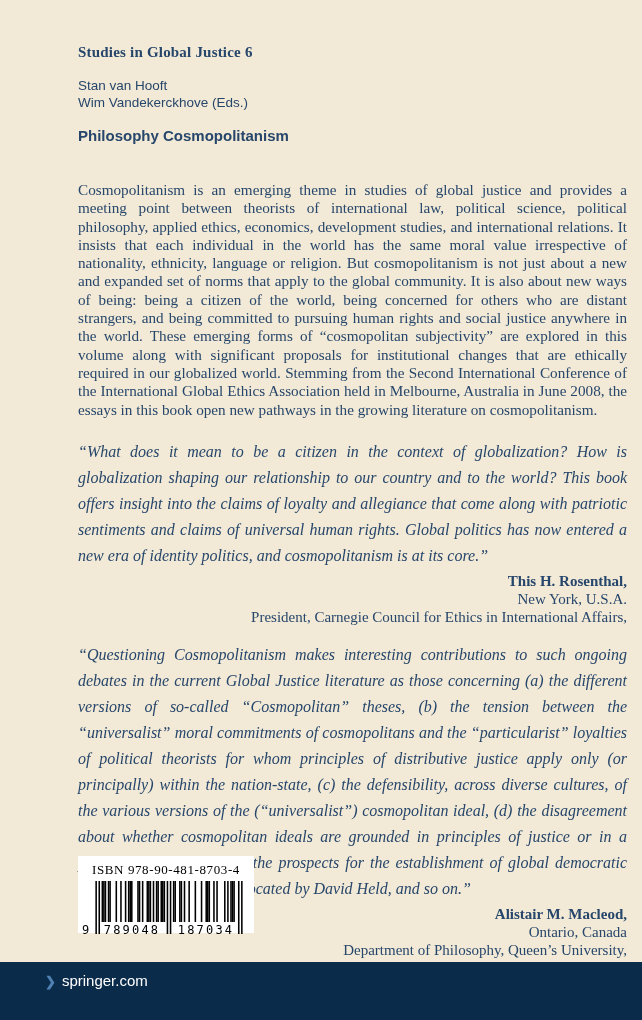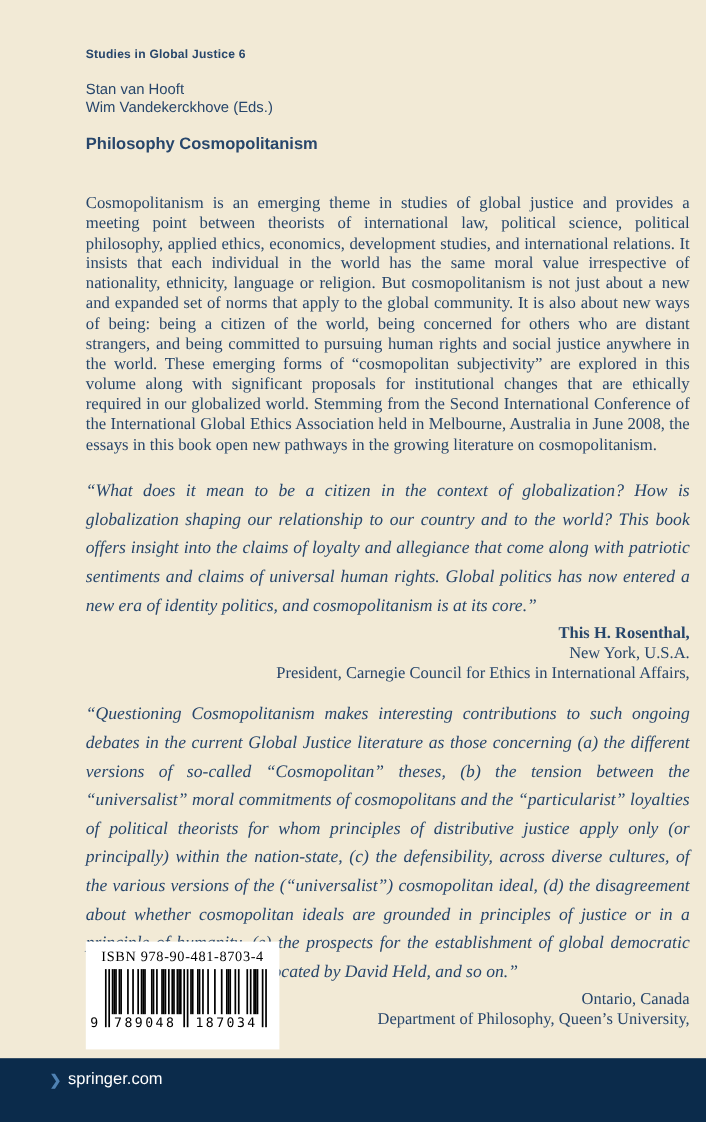--- a/index.html
+++ b/index.html
@@ -16,23 +16,23 @@
   }
 
   .content {
     position: absolute;
     left: 78px;
     right: 15px;
     top: 44px;
   }
 
   .series {
-    font-family: Liberation Sans, sans-serif;
+    font-family: Liberation Serif, serif;
     font-weight: bold;
-    font-size: 11px;
+    font-size: 15px;
     letter-spacing: 0.2px;
   }
 
   .editors {
     margin-top: 16px;
     font-family: "Liberation Sans", sans-serif;
     font-size: 13.5px;
     line-height: 17px;
   }
 
@@ -65,21 +65,21 @@
     font-size: 15px;
     line-height: 18px;
   }
   .attr-name { font-weight: bold; }
 
   .barcode-box {
     position: absolute;
     left: 78px;
     top: 856px;
     width: 176px;
-    height: 98px;
+    height: 77px;
     background: var(--barcode-bg, #ffffff);
     color: var(--barcode-ink, #000000);
   }
   .isbn {
     position: absolute;
     top: 6px;
     left: 0;
     right: 0;
     text-align: center;
     font-size: 13px;
@@ -149,20 +149,21 @@
       <div class="attr">
         <div class="attr-name">This H. Rosenthal,</div>
         <div>New York, U.S.A.</div>
         <div>President, Carnegie Council for Ethics in International Affairs,</div>
       </div>
     </div>
 
     <div>
       <p class="quote quote-2">“Questioning Cosmopolitanism makes interesting contributions to such ongoing debates in the current Global Justice literature as those concerning (a) the different versions of so-called “Cosmopolitan” theses, (b) the tension between the “universalist” moral commitments of cosmopolitans and the “particularist” loyalties of political theorists for whom principles of distributive justice apply only (or principally) within the nation-state, (c) the defensibility, across diverse cultures, of the various versions of the (“universalist”) cosmopolitan ideal, (d) the disagreement about whether cosmopolitan ideals are grounded in principles of justice or in a principle of humanity, (e) the prospects for the establishment of global democratic institutions of the kind advocated by David Held, and so on.”</p>
       <div class="attr">
+        <div class="attr-name">Alistair M. Macleod,</div>
         <div>Ontario, Canada</div>
         <div>Department of Philosophy, Queen’s University,</div>
       </div>
     </div>
 
   </div>
 
   <div class="barcode-box">
     <div class="isbn">ISBN 978-90-481-8703-4</div>
     <svg id="barcode-svg" class="bars" width="148" height="53" viewBox="0 0 147.25 53">

